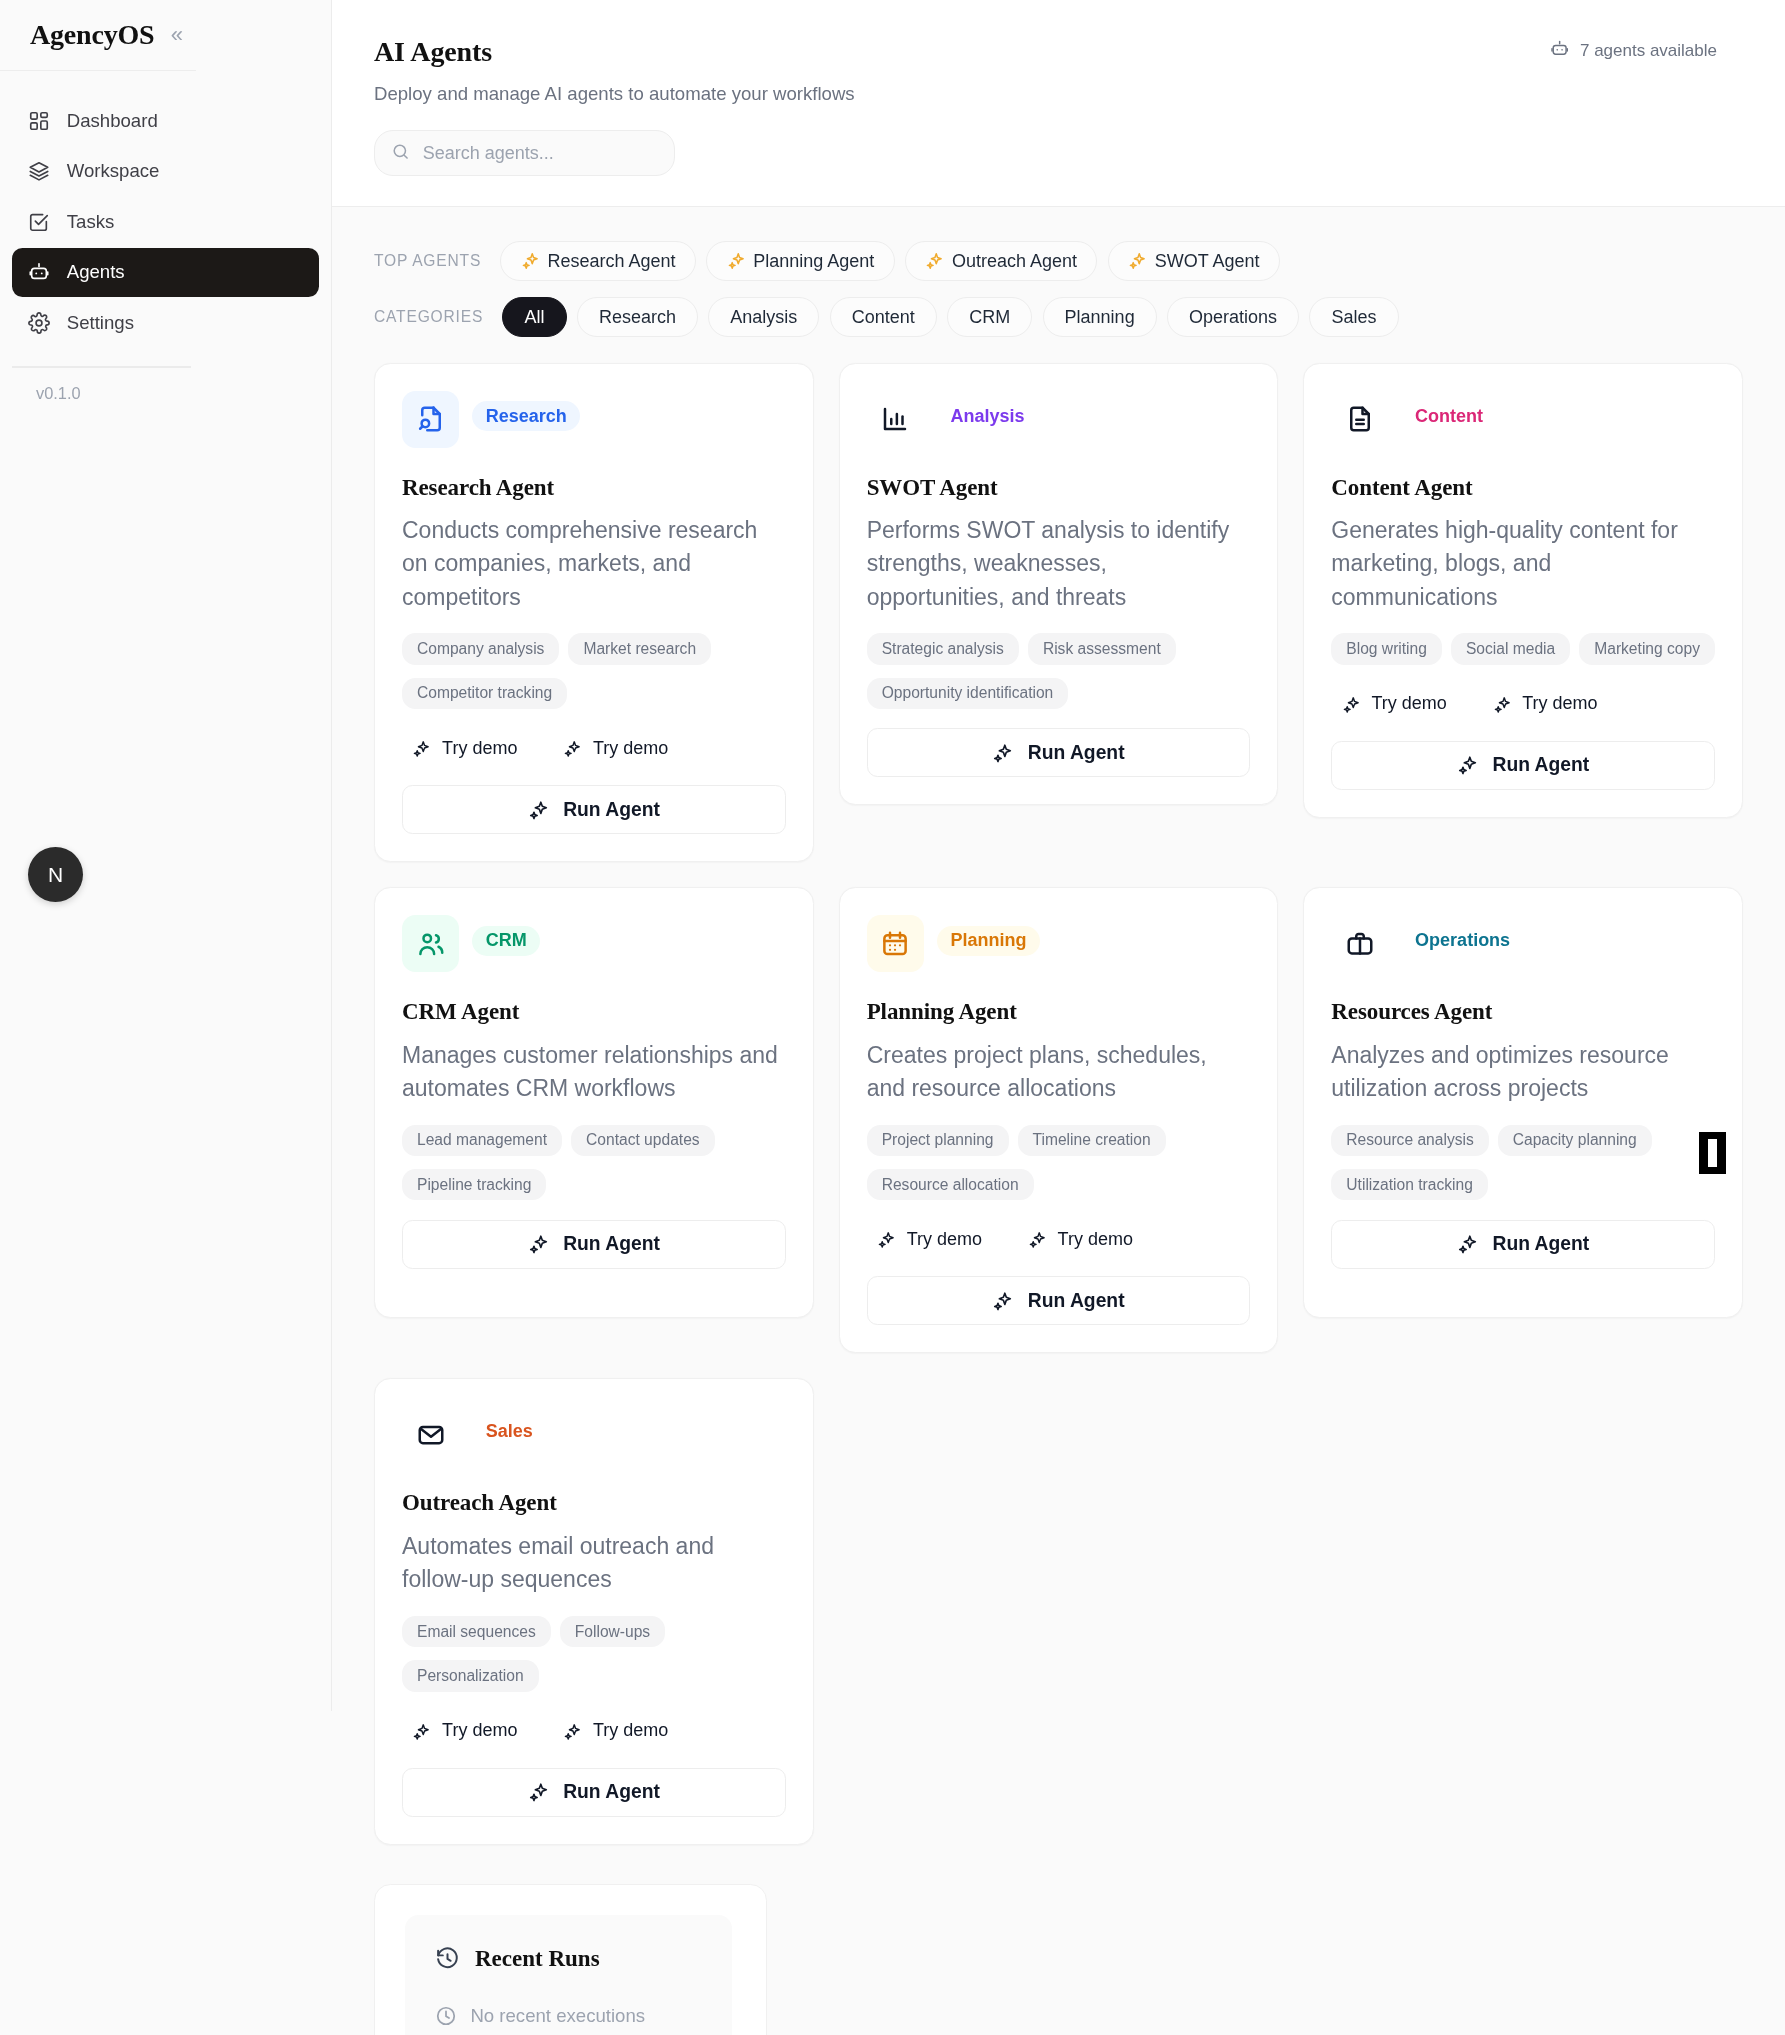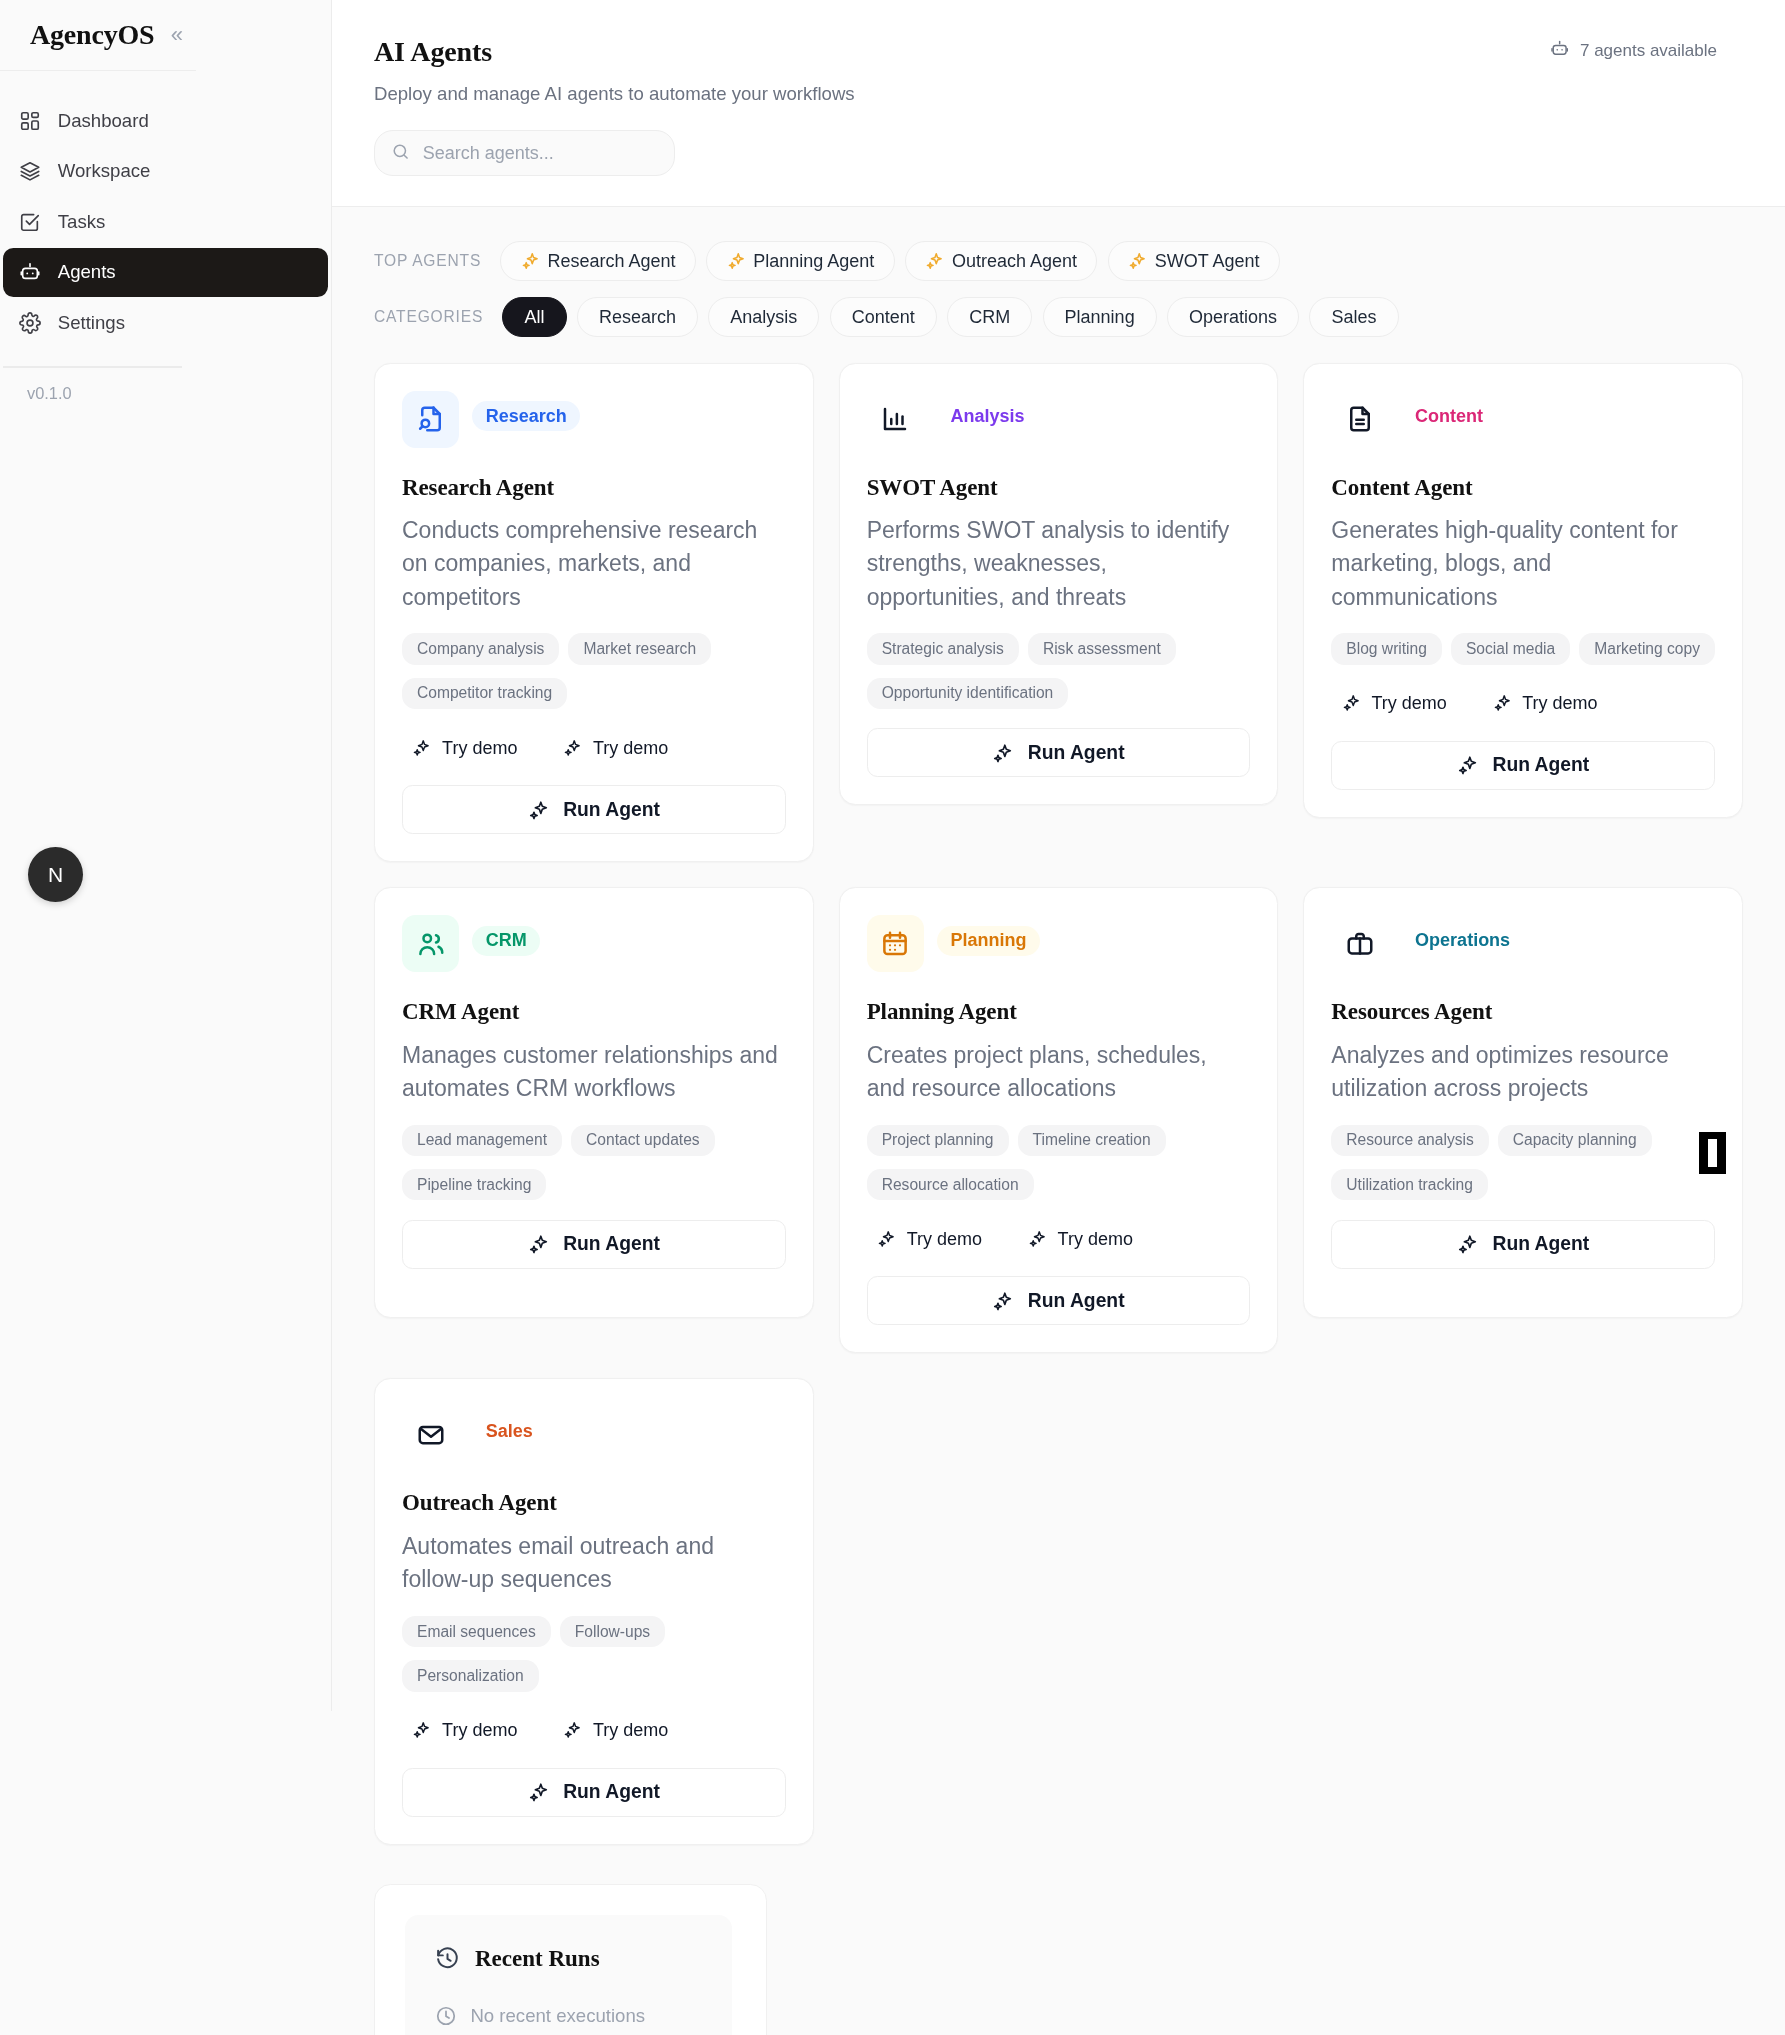--- a/index.html
+++ b/index.html
@@ -38,21 +38,21 @@
     color: #111;
   }
   .collapse-btn {
     margin-left: 16.4px;
     font-size: 22px;
     color: #9ca3af;
     line-height: 1;
     cursor: pointer;
     user-select: none;
   }
-  .nav { margin-top: 25px; padding: 0 3px; }
+  .nav { margin-top: 25px; padding: 0 12px; }
   .nav-item {
     display: flex;
     align-items: center;
     gap: 16.4px;
     height: 49px;
     padding: 0 16.4px;
     margin-bottom: 1.5px;
     border-radius: 10.4px;
     color: #3f3f46;
     font-size: 18.6px;
@@ -193,21 +193,21 @@
     font-size: 23px; line-height: 1.45; color: #6b7280;
   }
   .tags { margin-top: 19.3px; display: flex; flex-wrap: wrap; gap: 13px 9px; }
   .tag {
     background: #f4f4f5; color: #6b7280;
     border-radius: 13.4px; padding: 6.7px 15px;
     font-size: 15.6px; white-space: nowrap;
   }
   .demo-row { margin-top: 21px; display: flex; gap: 25px; }
   .demo-btn {
-    display: inline-flex; align-items: flex-start; gap: 10.4px;
+    display: inline-flex; align-items: flex-end; gap: 10.4px;
     padding: 7.4px 10.4px;
     font-size: 18px; color: #111827; font-weight: 500;
     background: transparent; border: 0; cursor: pointer;
     font-family: "Liberation Sans", sans-serif;
   }
   .run-btn {
     margin-top: 19.3px;
     height: 49px; width: 100%;
     background: #ffffff;
     border: 1.5px solid #ededed;

